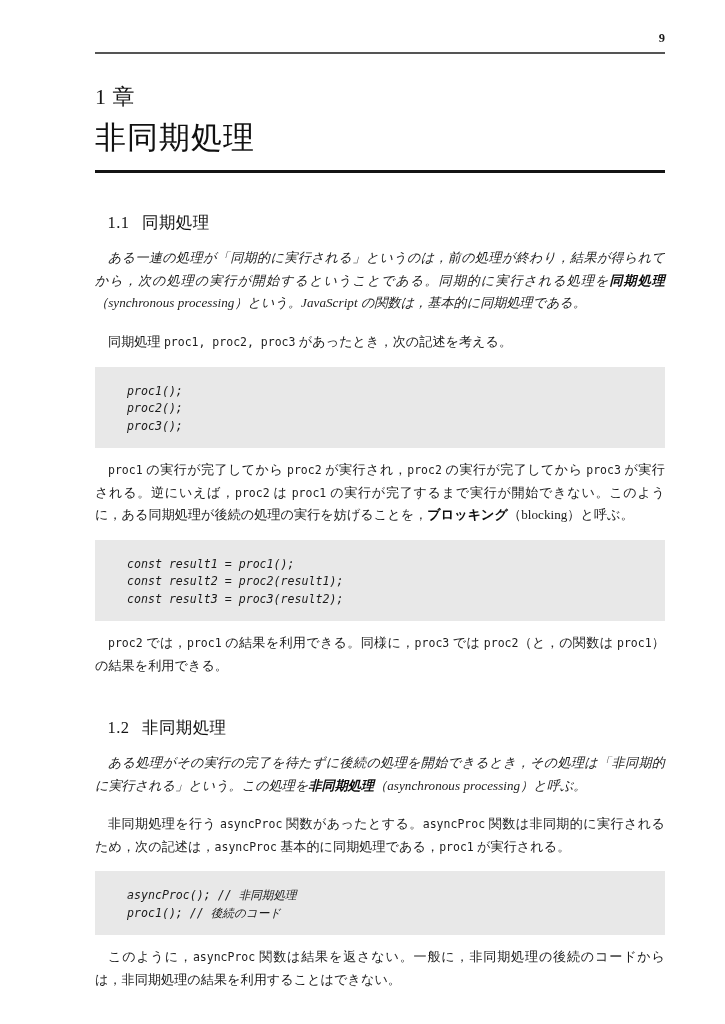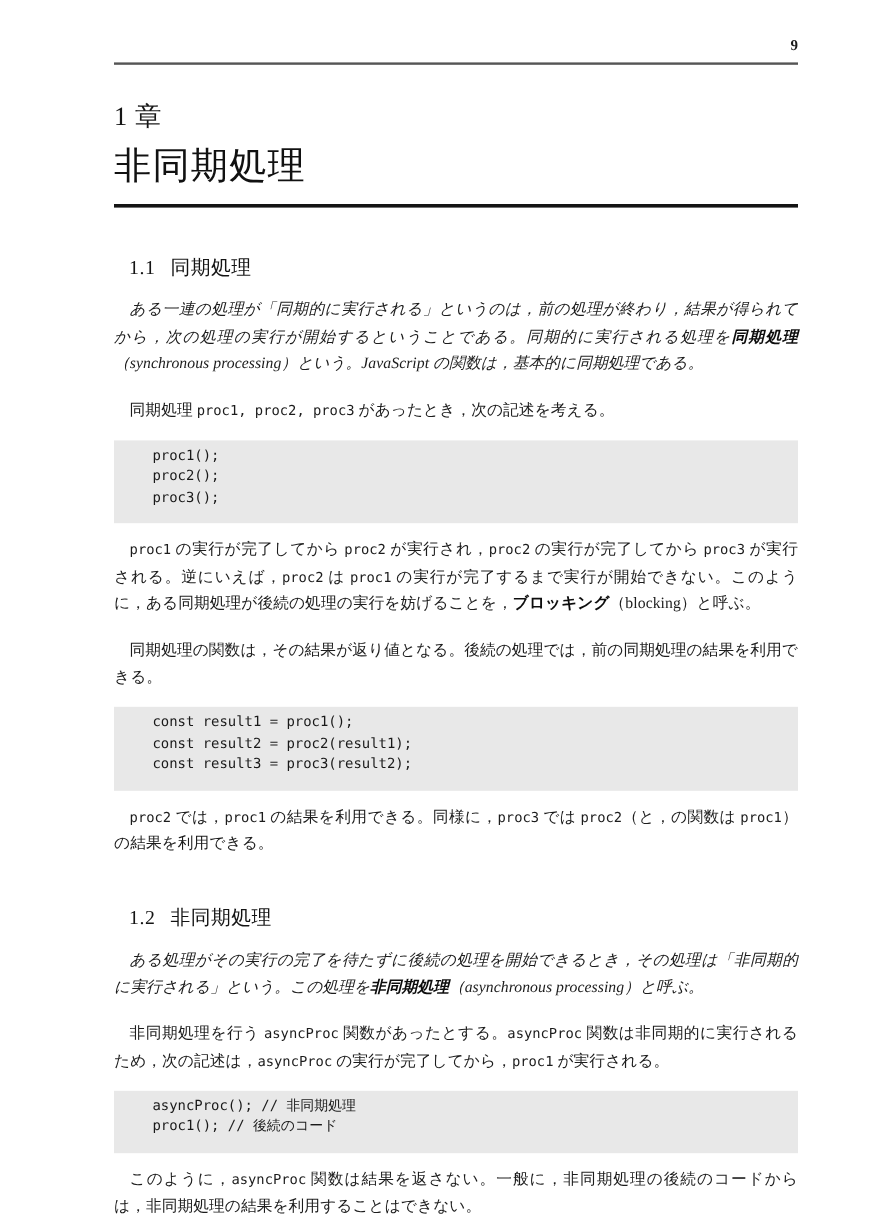--- a/index.html
+++ b/index.html
@@ -127,29 +127,30 @@
     font-family: "DejaVu Sans Mono", "Liberation Mono", monospace;
     font-size: 11.5px;
     letter-spacing: 0;
     color: #1c1c1c;
   }
 
   
   pre.code {
     background: #e8e8e8;
     margin: 13px 0 0 0;
-    padding: 4px 0 13px 32px;
+    padding: 16px 0 13px 32px;
     font-family: "DejaVu Sans Mono", "Liberation Mono", monospace;
     font-size: 11.6px;
     line-height: 17.5px;
     color: #191919;
     white-space: pre;
     letter-spacing: 0;
     width: 100%;
     box-sizing: border-box;
+    font-style: italic;
   }
 </style>
 </head>
 <body>
 
 <div class="page">
   <div class="content">
 
     <div class="runhead">
       <span class="folio">9</span>
@@ -169,35 +170,34 @@
     <p class="body after-head"><span>ある一連の処理が「同期的に実行される」というのは，前の処理が終わり，結果が得られてから，次の処理の実行が開始するということである。同期的に実行される処理を</span><b class="term">同期処理</b><span>（synchronous processing）という。JavaScript の関数は，基本的に同期処理である。</span></p>
 
     <p class="body tight"><span>同期処理 </span><code class="inline">proc1, proc2, proc3</code><span> があったとき，次の記述を考える。</span></p>
 
     <pre class="code">proc1();
 proc2();
 proc3();</pre>
 
     <p class="body"><code class="inline">proc1</code><span> の実行が完了してから </span><code class="inline">proc2</code><span> が実行され，</span><code class="inline">proc2</code><span> の実行が完了してから </span><code class="inline">proc3</code><span> が実行される。逆にいえば，</span><code class="inline">proc2</code><span> は </span><code class="inline">proc1</code><span> の実行が完了するまで実行が開始できない。このように，ある同期処理が後続の処理の実行を妨げることを，</span><b class="term">ブロッキング</b><span>（blocking）と呼ぶ。</span></p>
 
-    <p class="body tight">同期処理の関数は，その結果が返り値となる。後続の処理では，前の同期処理の結果を利用できる。</p>
 
     <pre class="code">const result1 = proc1();
 const result2 = proc2(result1);
 const result3 = proc3(result2);</pre>
 
     <p class="body"><code class="inline">proc2</code><span> では，</span><code class="inline">proc1</code><span> の結果を利用できる。同様に，</span><code class="inline">proc3</code><span> では </span><code class="inline">proc2</code><span>（と，の関数は </span><code class="inline">proc1</code><span>）の結果を利用できる。</span></p>
 
     <h2 class="section">
       <span class="num">1.2</span><span>非同期処理</span>
     </h2>
 
     <p class="body after-head"><span>ある処理がその実行の完了を待たずに後続の処理を開始できるとき，その処理は「非同期的に実行される」という。この処理を</span><b class="term">非同期処理</b><span>（asynchronous processing）と呼ぶ。</span></p>
 
-    <p class="body tight"><span>非同期処理を行う </span><code class="inline">asyncProc</code><span> 関数があったとする。</span><code class="inline">asyncProc</code><span> 関数は非同期的に実行されるため，次の記述は，</span><code class="inline">asyncProc</code><span> の実行が完了してから，</span><code class="inline">proc1</code><span> が実行される。</span></p>
+    <p class="body tight"><span>非同期処理を行う </span><code class="inline">asyncProc</code><span> 関数があったとする。</span><code class="inline">asyncProc</code><span> 関数は非同期的に実行されるため，次の記述は，</span><code class="inline">asyncProc</code><span> 基本的に同期処理である，</span><code class="inline">proc1</code><span> が実行される。</span></p>
 
     <pre class="code">asyncProc(); // 非同期処理
 proc1(); // 後続のコード</pre>
 
     <p class="body"><span>このように，</span><code class="inline">asyncProc</code><span> 関数は結果を返さない。一般に，非同期処理の後続のコードからは，非同期処理の結果を利用することはできない。</span></p>
 
     <h3 class="subsection">
       <span class="num">1.2.1</span><span>非同期処理の結果の利用</span>
     </h3>
 

